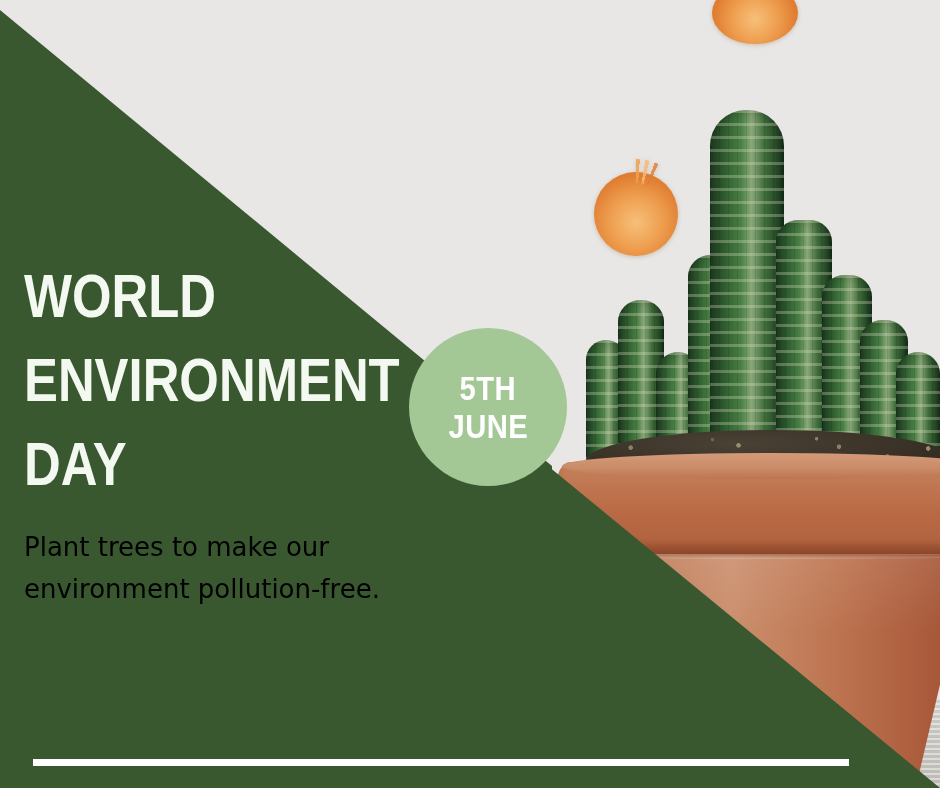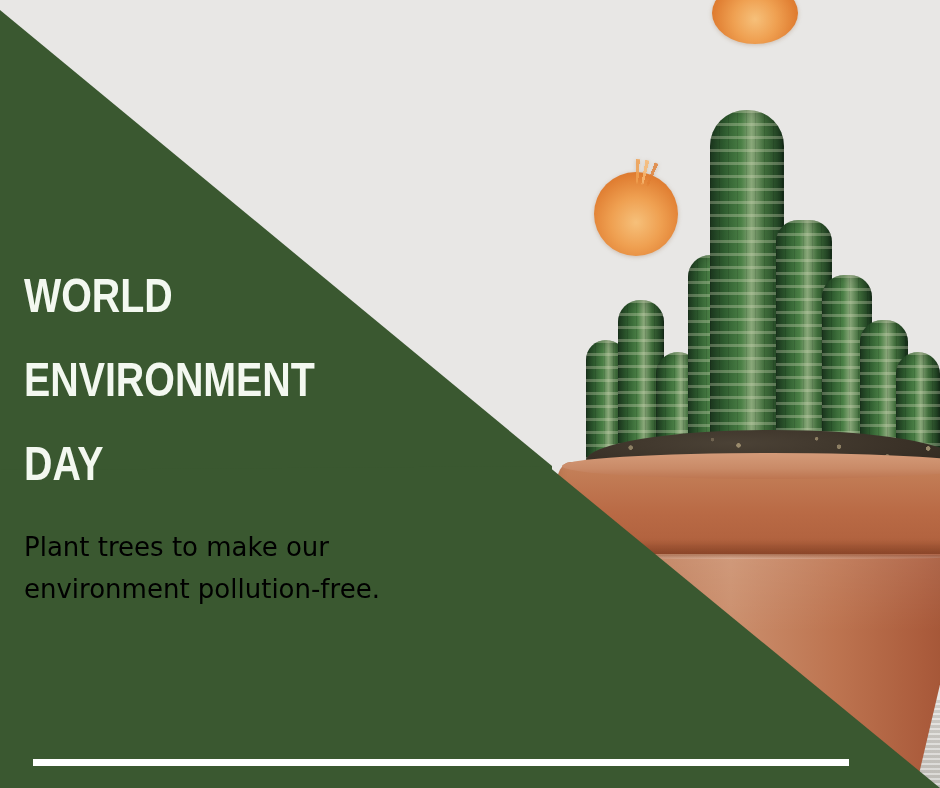--- a/index.html
+++ b/index.html
@@ -176,21 +176,21 @@
     position: absolute;
     left: 24px;
     top: 254px;
     width: 400px;
   }
   .headline {
     margin: 0;
     color: #f3f8f0;
     font-family: "Liberation Sans Narrow", "Liberation Sans", sans-serif;
     font-weight: 700;
-    font-size: 48px;
+    font-size: 62px;
     line-height: 84px;
     letter-spacing: 0px;
     text-transform: uppercase;
   }
   .headline .hl-line { display: block; transform: scaleX(.82); transform-origin: left center; }
 
   .subtitle {
     margin: 0;
     padding-top: 20px;
     color: #b7d4ad;
@@ -247,20 +247,24 @@
         <div class="pot-rim-shade"></div>
       </div>
       <div class="pot-rim-top"></div>
       <div class="pot-groove"></div>
     </div>
   </div>
 
   <div class="green-top"></div>
   <div class="green-wedge"></div>
 
+  <div class="badge" style="background: rgb(164, 199, 150);">
+    <span>5TH</span>
+    <span>JUNE</span>
+  </div>
 
   <div class="textblock">
     <h1 class="headline" style="color: rgb(243, 248, 240);">
       <span class="hl-line">WORLD</span>
       <span class="hl-line">ENVIRONMENT</span>
       <span class="hl-line">DAY</span>
     </h1>
     <p class="subtitle" style="color: #000000;">Plant trees to make our environment pollution-free.</p>
   </div>
 

